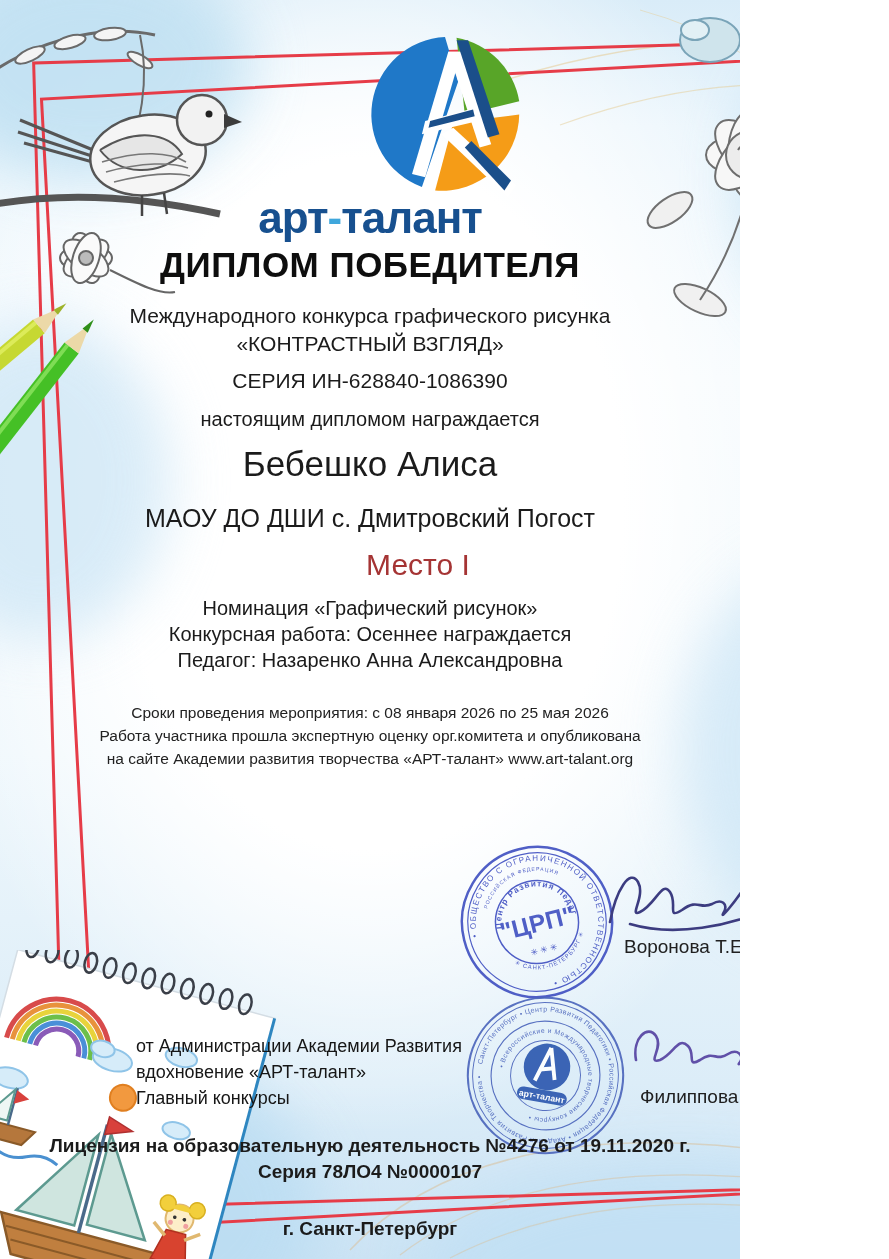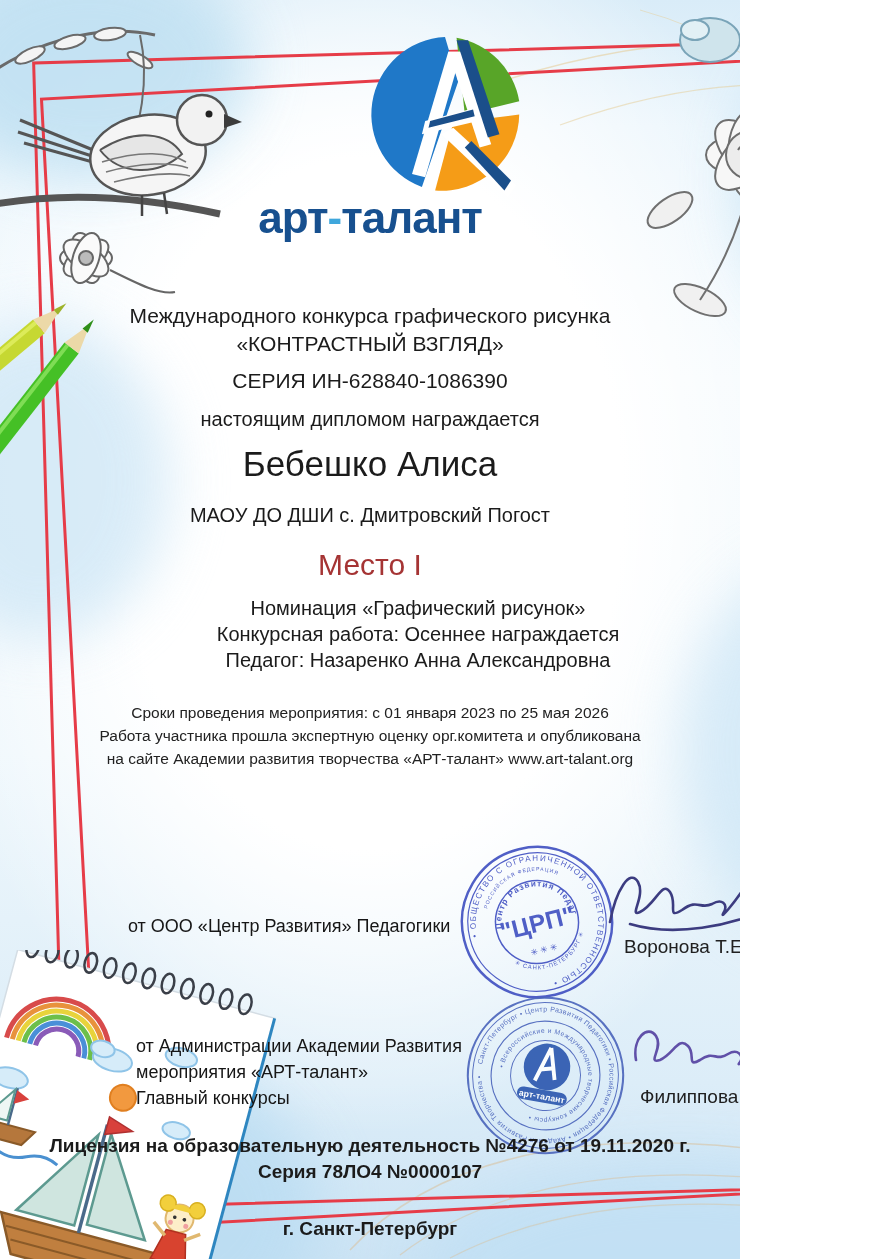--- a/index.html
+++ b/index.html
@@ -10,23 +10,23 @@
   }
   .blob{position:absolute;border-radius:50%;filter:blur(28px);pointer-events:none;}
   .t{position:absolute;left:0;width:100%;text-align:center;color:#1b1b1b;white-space:nowrap;}
   .lt{position:absolute;color:#161616;white-space:nowrap;}
   .brand{top:193px;font-size:44px;font-weight:bold;letter-spacing:-1px;color:#17508f;}
   .brand .hy{color:#3fa7dc;}
   .title{top:245px;font-size:35px;font-weight:bold;letter-spacing:.5px;color:#0e0e0e;}
   .sub{font-size:21px;text-align:center;}
   .intro{top:408px;font-size:20px;}
   .name{top:444px;font-size:35px;}
-  .school{top:504px;font-size:20px;}
-  .place{top:548px;font-size:30px;color:#a53434;}
-  .info{font-size:20px;padding-left:48px;}
+  .school{top:504px;font-size:25px;}
+  .place{top:548px;font-size:30px;color:#a53434;margin-left:48px;}
+  .info{font-size:20px;}
   .small{font-size:15.5px;color:#222;}
   .sigtext{font-size:18px;}
   .signame{font-size:19px;color:#202020;}
   .lic{font-weight:bold;font-size:19px;}
   .city{top:1218px;font-weight:bold;font-size:19px;}
   .frame{position:absolute;border:3px solid #e63c48;pointer-events:none;}
   .frameA{left:48px;top:50px;width:800px;height:1143px;transform:rotate(-1.6deg);}
   .frameB{left:70px;top:76px;width:766px;height:1128px;transform:rotate(-3.1deg);}
   .pencil{position:absolute;pointer-events:none;}
   .qrcard{position:absolute;left:744px;top:1122px;width:138px;height:134px;background:#fff;
@@ -245,35 +245,35 @@
     <polygon points="30,86 52,12 60,12 38,88" fill="#ffffff"></polygon>
     <polygon points="52,12 60,12 78,68 71,70" fill="#ffffff"></polygon>
     <polygon points="57,5 64,5 83,62 76,64" fill="#1b4f8a"></polygon>
     <polygon points="36,62 70,54 68,46 38,54" fill="#ffffff"></polygon>
     <polygon points="40,58 68,51 67,47 41,54" fill="#1b4f8a"></polygon>
     <polygon points="48,62 88,100 93,93 55,58" fill="#ffffff"></polygon>
     <polygon points="62,70 86,96 90,90 66,66" fill="#1b4f8a"></polygon>
   </svg>
 
   <div class="t brand"><span>арт</span><span class="hy">-</span><span>талант</span></div>
+  <div class="t title">ДИПЛОМ ПОБЕДИТЕЛЯ</div>
   <div class="t sub" style="top:304px;">Международного конкурса графического рисунка</div>
   <div class="t sub" style="top:332px;">«КОНТРАСТНЫЙ ВЗГЛЯД»</div>
   <div class="t sub" style="top:369px;">СЕРИЯ ИН-628840-1086390</div>
   <div class="t intro">настоящим дипломом награждается</div>
   <div class="t name">Бебешко Алиса</div>
   <div class="t school">МАОУ ДО ДШИ с. Дмитровский Погост</div>
   <div class="t place">Место I</div>
   <div class="t info" style="top:597px;">Номинация «Графический рисунок»</div>
   <div class="t info" style="top:623px;">Конкурсная работа: Осеннее награждается</div>
   <div class="t info" style="top:649px;">Педагог: Назаренко Анна Александровна</div>
-  <div class="t small" style="top:704px;">Сроки проведения мероприятия: с 01 января 2023 по 25 мая 2026</div>
+  <div class="t small" style="top:704px;">Сроки проведения мероприятия: с 08 января 2026 по 25 мая 2026</div>
   <div class="t small" style="top:727px;">Работа участника прошла экспертную оценку орг.комитета и опубликована</div>
   <div class="t small" style="top:750px;">на сайте Академии развития творчества «АРТ-талант» www.art-talant.org</div>
 
-  <div class="lt sigtext" style="left:128px;top:916px;">от ООО «Центр Развития» Педагогики</div>
   <svg class="dec" style="left:458px;top:843px;transform:rotate(-14deg);opacity:.92;" width="158" height="158" viewBox="0 0 160 160">
     <defs>
       <path id="s1outer" d="M18,80 A62,62 0 1 1 142,80 A62,62 0 1 1 18,80"></path>
       <path id="s1mid" d="M28,80 A52,52 0 0 1 132,80"></path>
       <path id="s1inner" d="M44,80 A36,36 0 0 1 116,80"></path>
       <path id="s1bot" d="M32,80 A48,48 0 0 0 128,80"></path>
     </defs>
     <g stroke="#4252c2" fill="none">
       <circle cx="80" cy="80" r="76" stroke-width="2.5"></circle>
       <circle cx="80" cy="80" r="70" stroke-width="1.2"></circle>
@@ -290,21 +290,21 @@
   </svg>
   <svg class="dec" style="left:600px;top:852px;" width="200" height="95" viewBox="0 0 200 95">
     <g stroke="#3c3c80" stroke-width="2.6" fill="none" stroke-linecap="round">
       <path d="M10,70 C16,38 30,16 38,30 C46,44 28,66 40,60 C56,52 62,28 70,40 C78,52 66,68 82,58 C98,46 100,58 112,52 C122,46 128,52 124,60 C118,70 134,52 148,30 C156,18 168,10 178,14"></path>
       <path d="M30,72 C70,84 130,78 186,48"></path>
     </g>
   </svg>
   <div class="lt signame" style="left:624px;top:936px;">Воронова Т.Е.</div>
 
   <div class="lt sigtext" style="left:136px;top:1036px;">от Администрации Академии Развития</div>
-  <div class="lt sigtext" style="left:136px;top:1062px;">мероприятия «АРТ-талант»</div>
+  <div class="lt sigtext" style="left:136px;top:1062px;">вдохновение «АРТ-талант»</div>
   <div class="lt sigtext" style="left:136px;top:1088px;">Главный конкурсы</div>
   <svg class="dec" style="left:463px;top:993px;transform:rotate(10deg);opacity:.9;" width="165" height="165" viewBox="0 0 170 170">
     <defs>
       <path id="s2outer" d="M19,85 A66,66 0 1 1 151,85 A66,66 0 1 1 19,85"></path>
       <path id="s2inner" d="M41,85 A44,44 0 1 1 129,85 A44,44 0 1 1 41,85"></path>
     </defs>
     <g stroke="#4a64bb" fill="none">
       <circle cx="85" cy="85" r="80" stroke-width="2.2"></circle>
       <circle cx="85" cy="85" r="75" stroke-width="1"></circle>
       <circle cx="85" cy="85" r="56" stroke-width="1.2"></circle>

